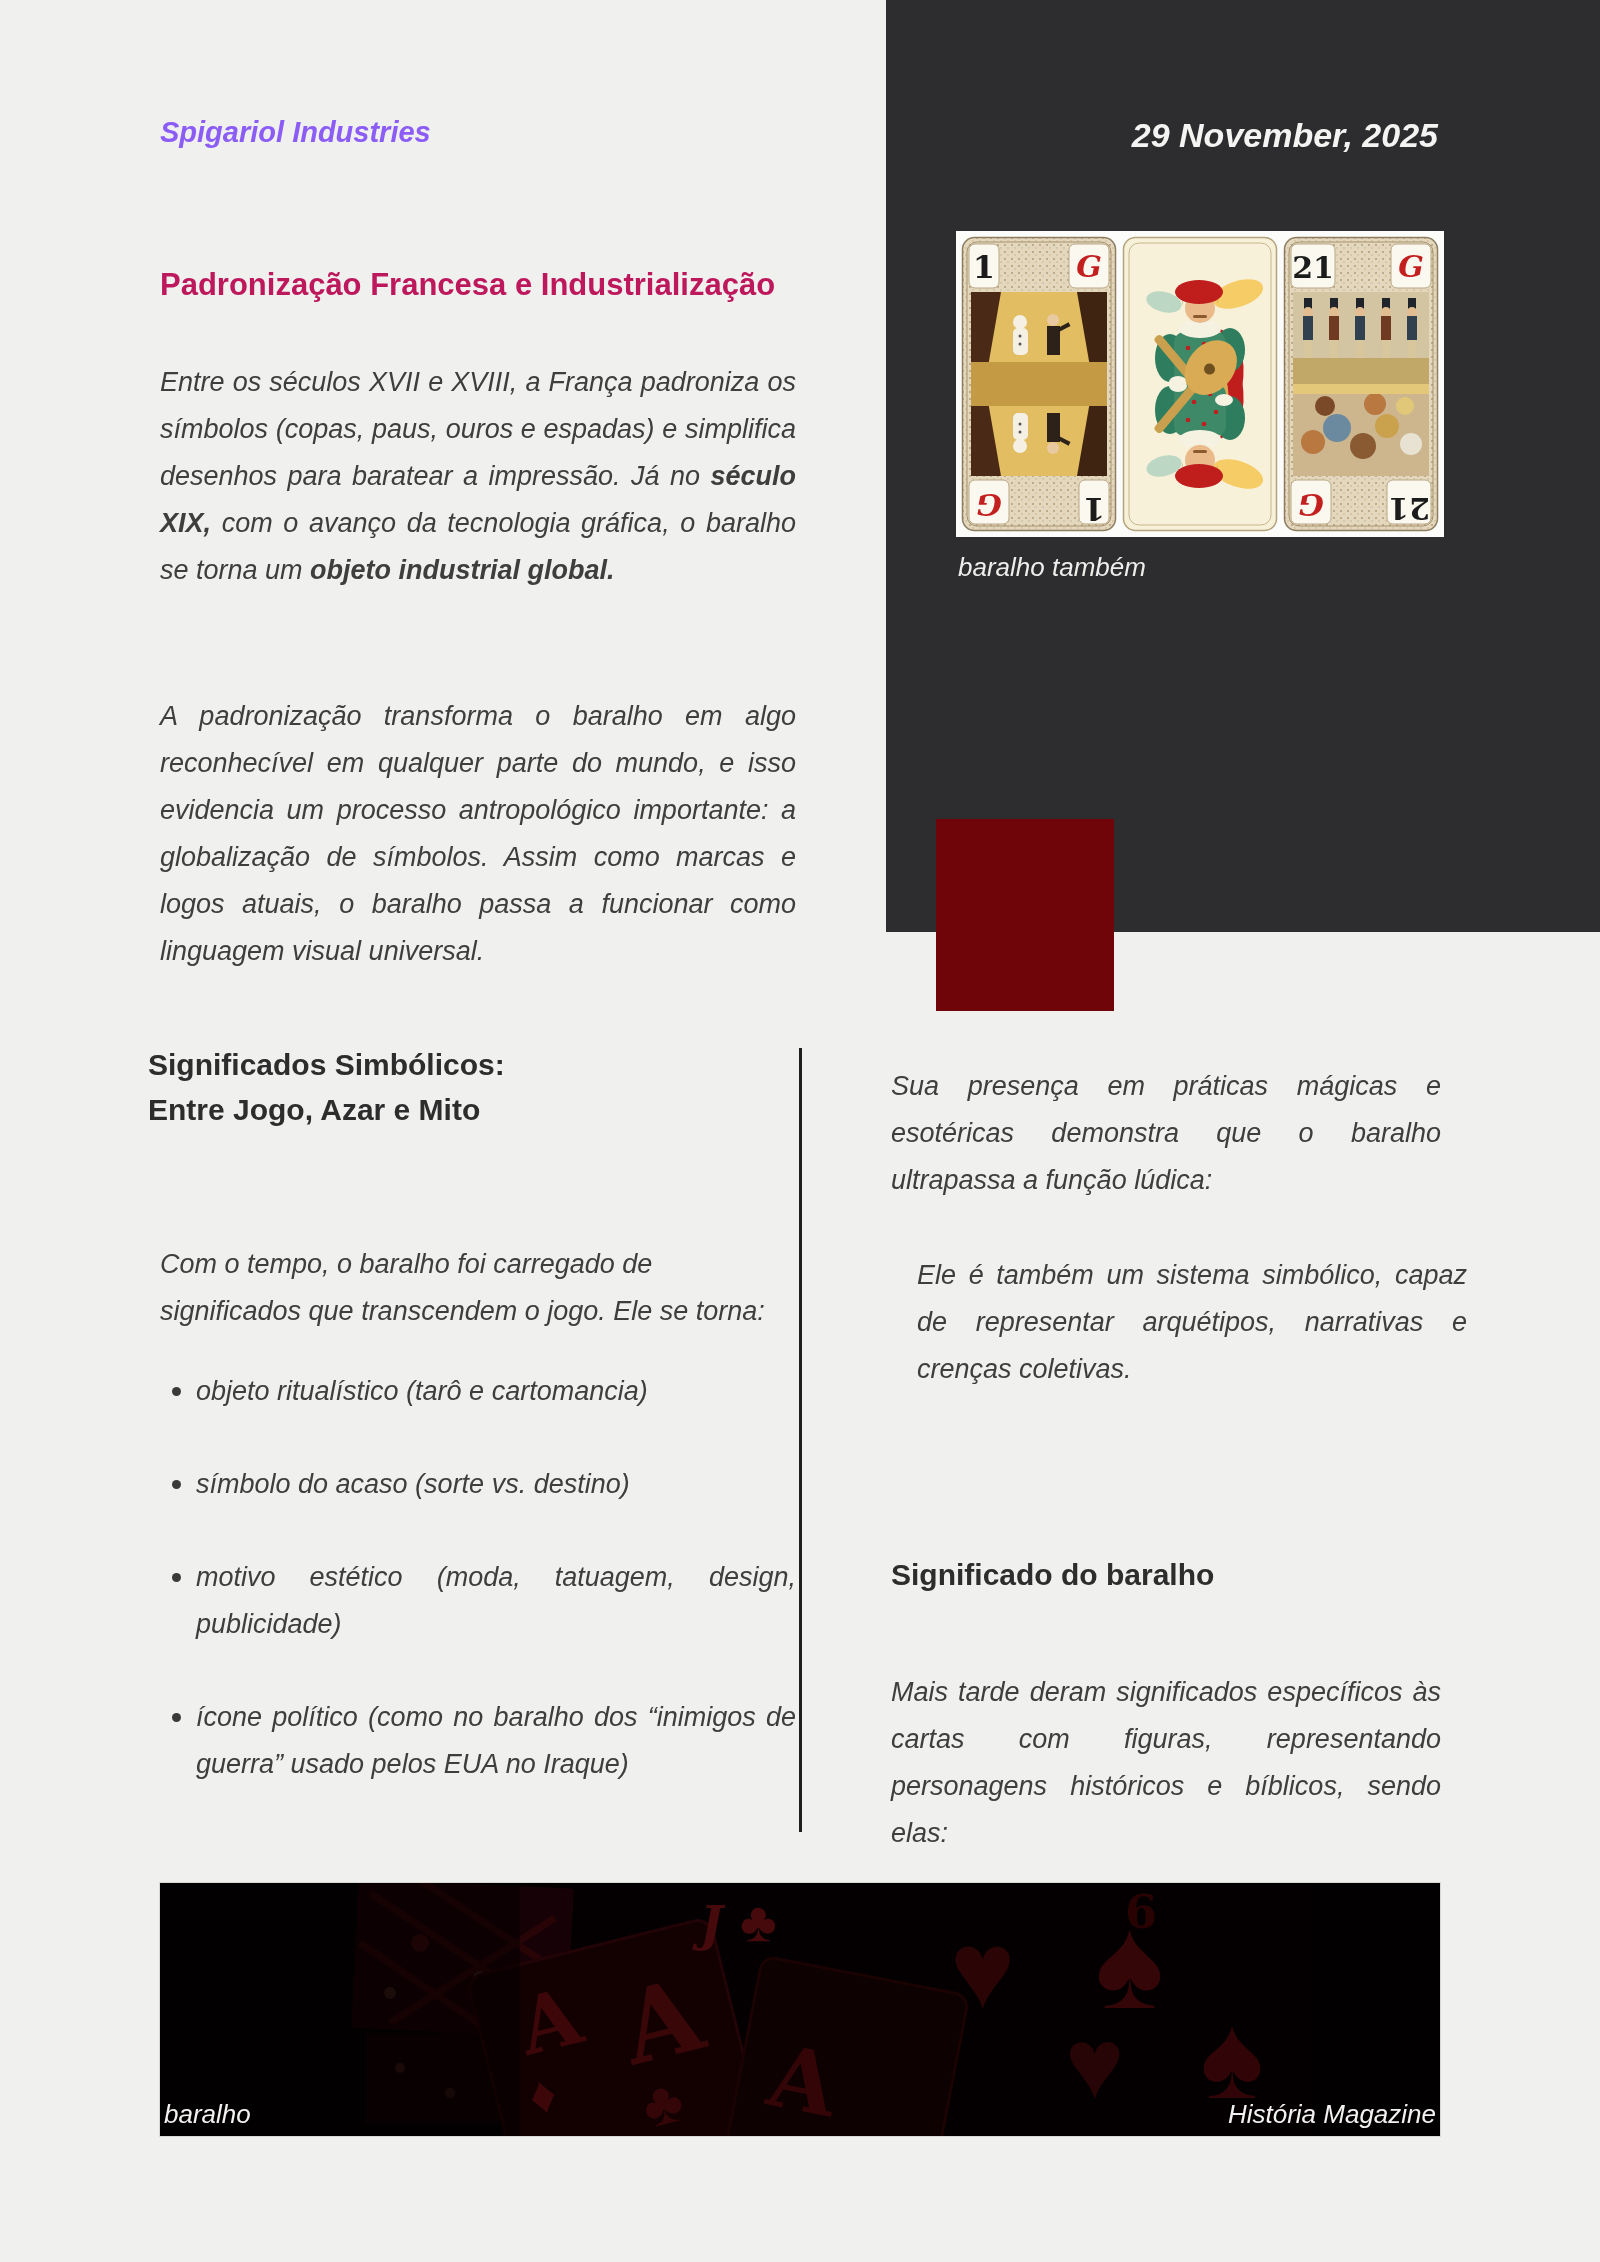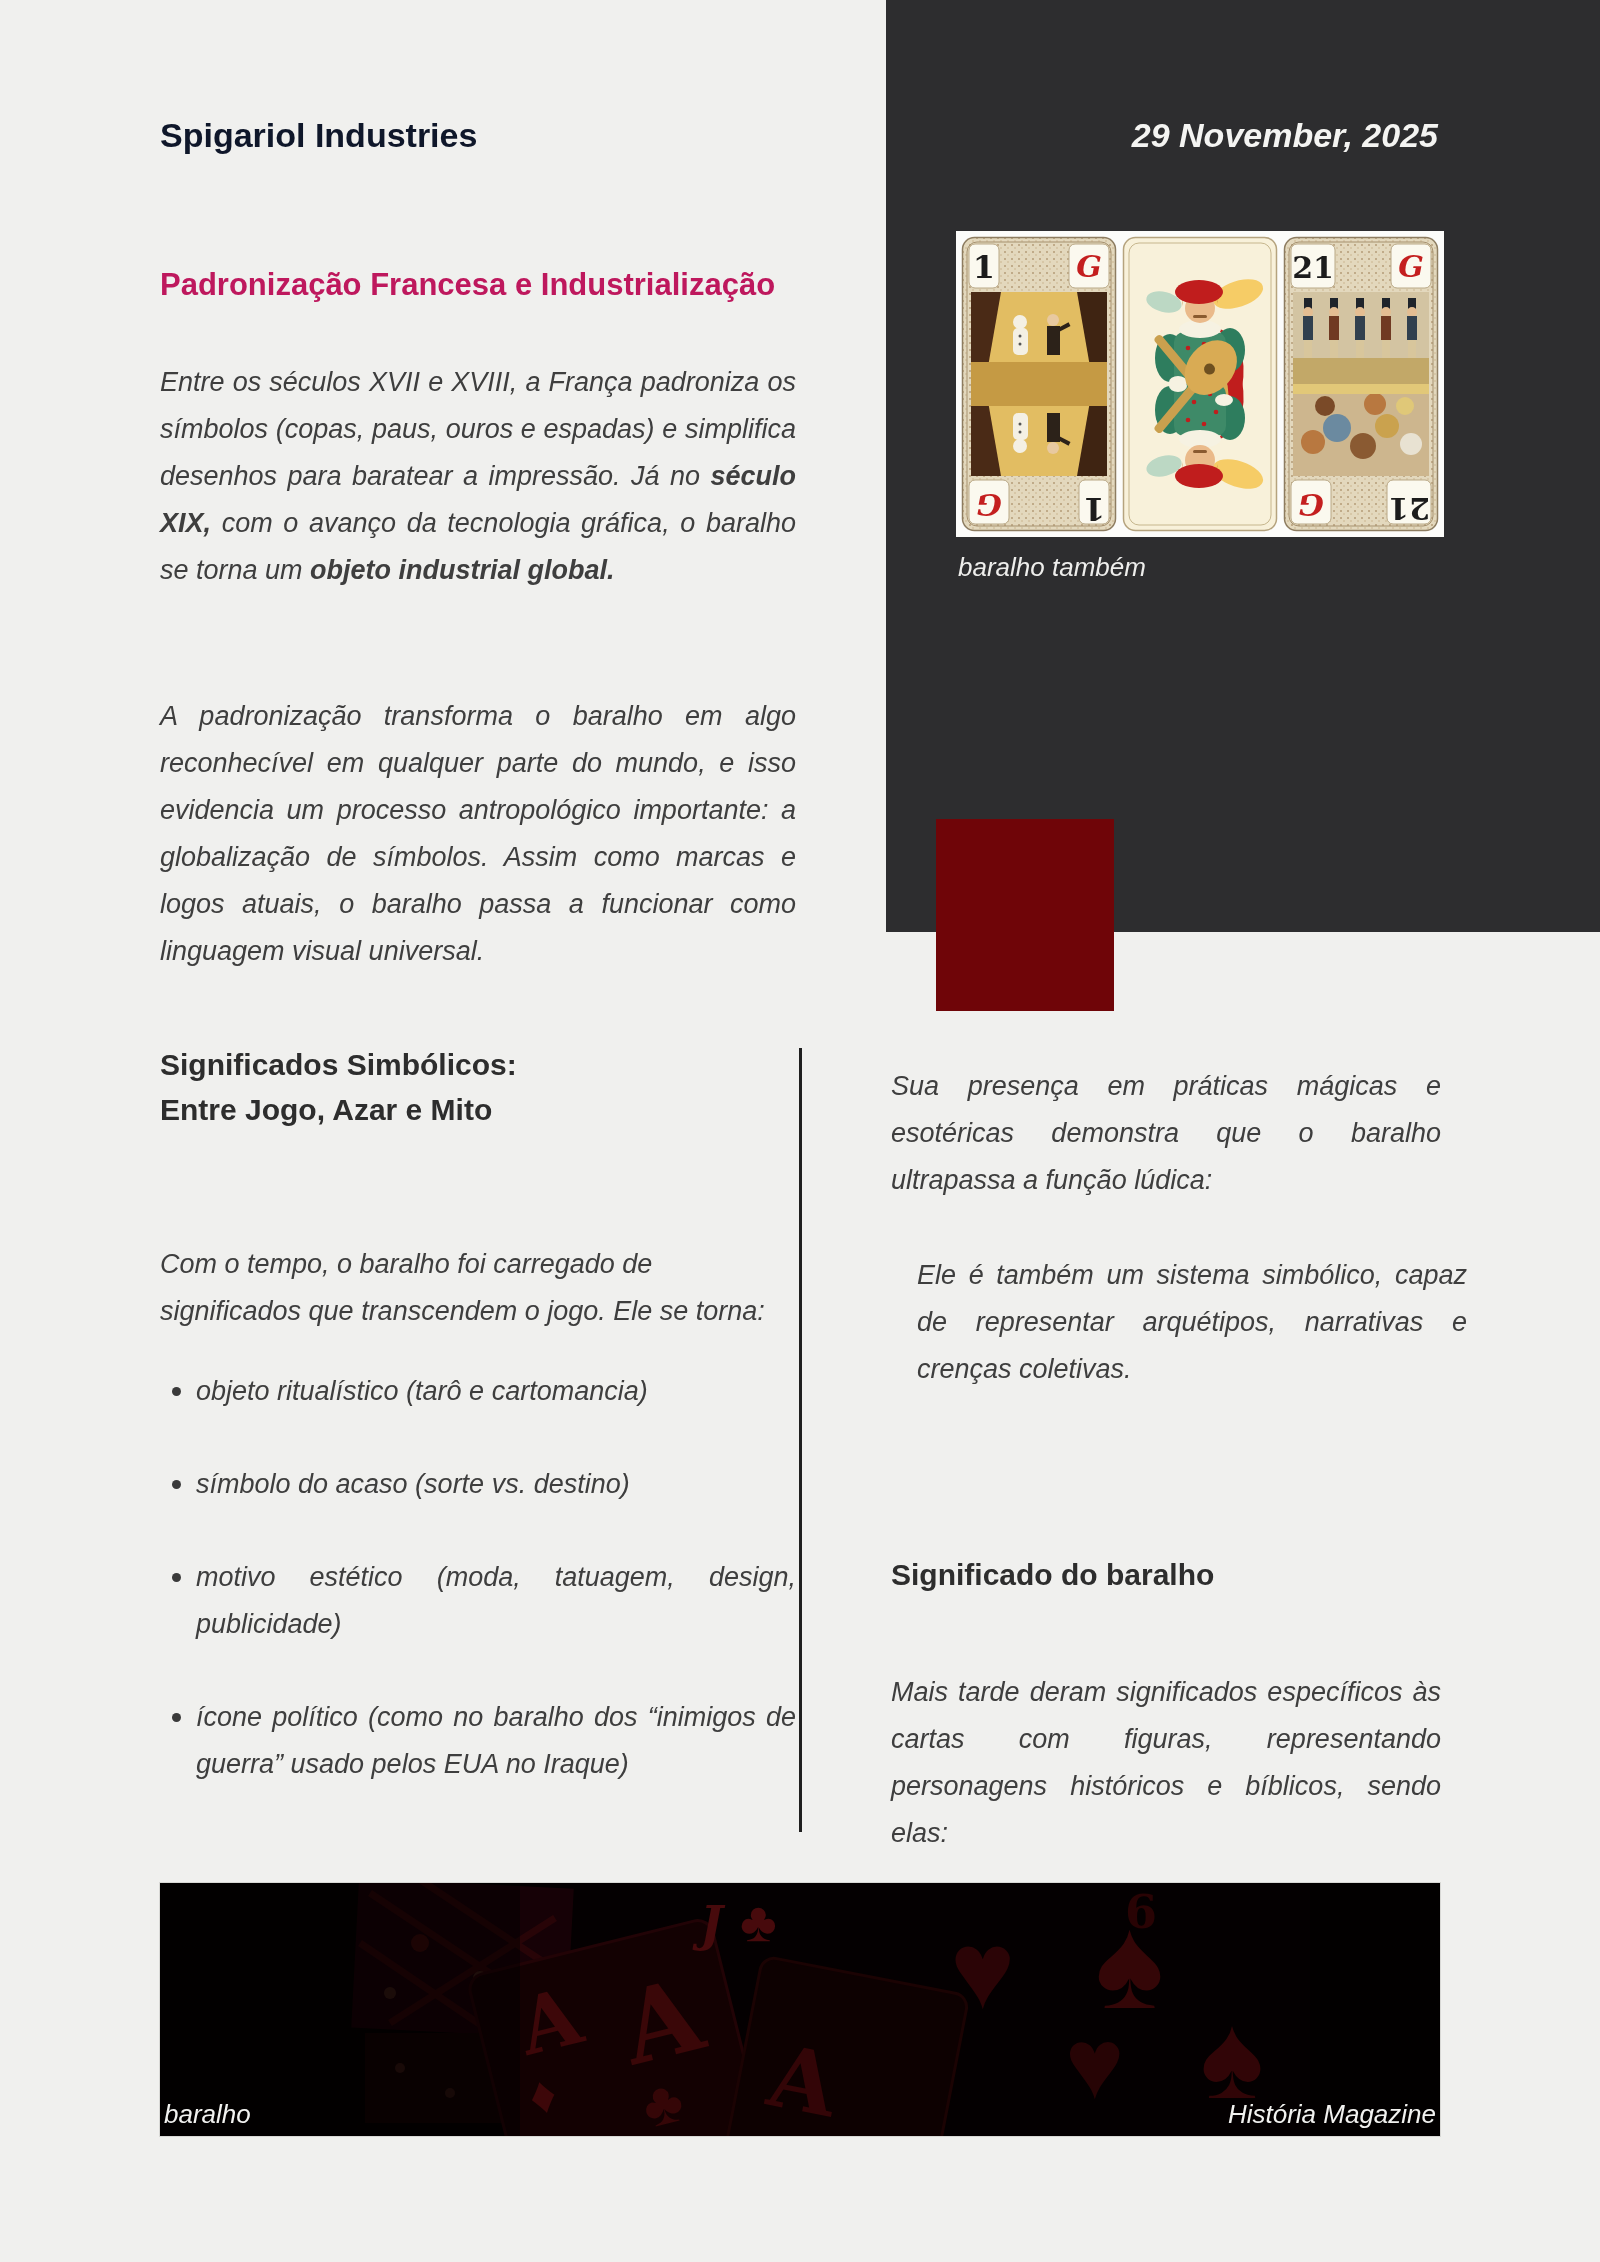--- a/index.html
+++ b/index.html
@@ -1,33 +1,33 @@
 <!DOCTYPE html>
 <html><head>
 <meta charset="utf-8">
 <style>
   html,body{margin:0;padding:0;background:#f0f0ee;}
   .page{position:relative;width:1600px;height:2262px;background:#f0f0ee;overflow:hidden;
         font-family:"Liberation Sans",sans-serif;}
   .dark-panel{position:absolute;left:886px;top:0;width:714px;height:932px;background:#2d2d2f;}
   .red-square{position:absolute;left:936px;top:819px;width:178px;height:192px;background:#6f0508;}
-  .brand{position:absolute;left:160px;top:116px;font-size:34px;font-weight:bold;color:#0f172a;}
+  .brand{position:absolute;left:160px;top:116px;font-size:29px;font-weight:bold;font-style:italic;color:#8b5cf6;}
   .date{position:absolute;left:886px;top:116px;width:552px;text-align:right;font-size:34px;
         font-weight:bold;font-style:italic;color:#f4f4f2;}
   .figure{position:absolute;left:956px;top:231px;width:488px;height:306px;background:#fcfcfa;
           display:flex;gap:5px;padding:5px;box-sizing:border-box;}
   .figure svg{display:block;}
   .figure-caption{position:absolute;left:958px;top:552px;font-size:26px;font-style:italic;color:#eeeeec;}
   .h1{position:absolute;left:160px;top:246px;font-size:31px;font-weight:bold;color:#be185d;white-space:nowrap;}
   .body-text{font-size:27px;line-height:47px;color:#3e3e3e;text-align:justify;font-style:italic;}
   .p1{position:absolute;left:160px;top:332px;width:636px;}
   .p2{position:absolute;left:160px;top:655px;width:636px;margin-top:38px;}
   .divider{position:absolute;left:799px;top:1048px;width:3px;height:784px;background:#1f1f1f;}
   .h2{font-size:30px;font-weight:bold;color:#2d2d2d;line-height:45px;}
-  .sym-heading{position:absolute;left:160px;top:1042px;}
+  .sym-heading{position:absolute;left:148px;top:1042px;}
   .sym-intro{position:absolute;left:160px;top:1214px;width:620px;text-align:left;}
   .sym-list{position:absolute;left:160px;top:1368px;width:636px;margin:0;padding:0;list-style:none;}
   .sym-list li{display:grid;grid-template-columns:36px 1fr;margin-bottom:46px;}
   .dot{width:9px;height:9px;border-radius:50%;background:#3a3a3a;margin-top:19px;margin-left:12px;}
   .rc-p1{position:absolute;left:891px;top:1036px;width:550px;}
   .rc-p2{position:absolute;left:917px;top:1225px;width:550px;}
   .rc-h2{position:absolute;left:891px;top:1552px;}
   .rc-p3{position:absolute;left:891px;top:1642px;width:550px;}
   .banner{position:absolute;left:160px;top:1883px;width:1280px;height:253px;background:#070102;
           box-shadow:0 0 0 1px #d8d8d5;}

